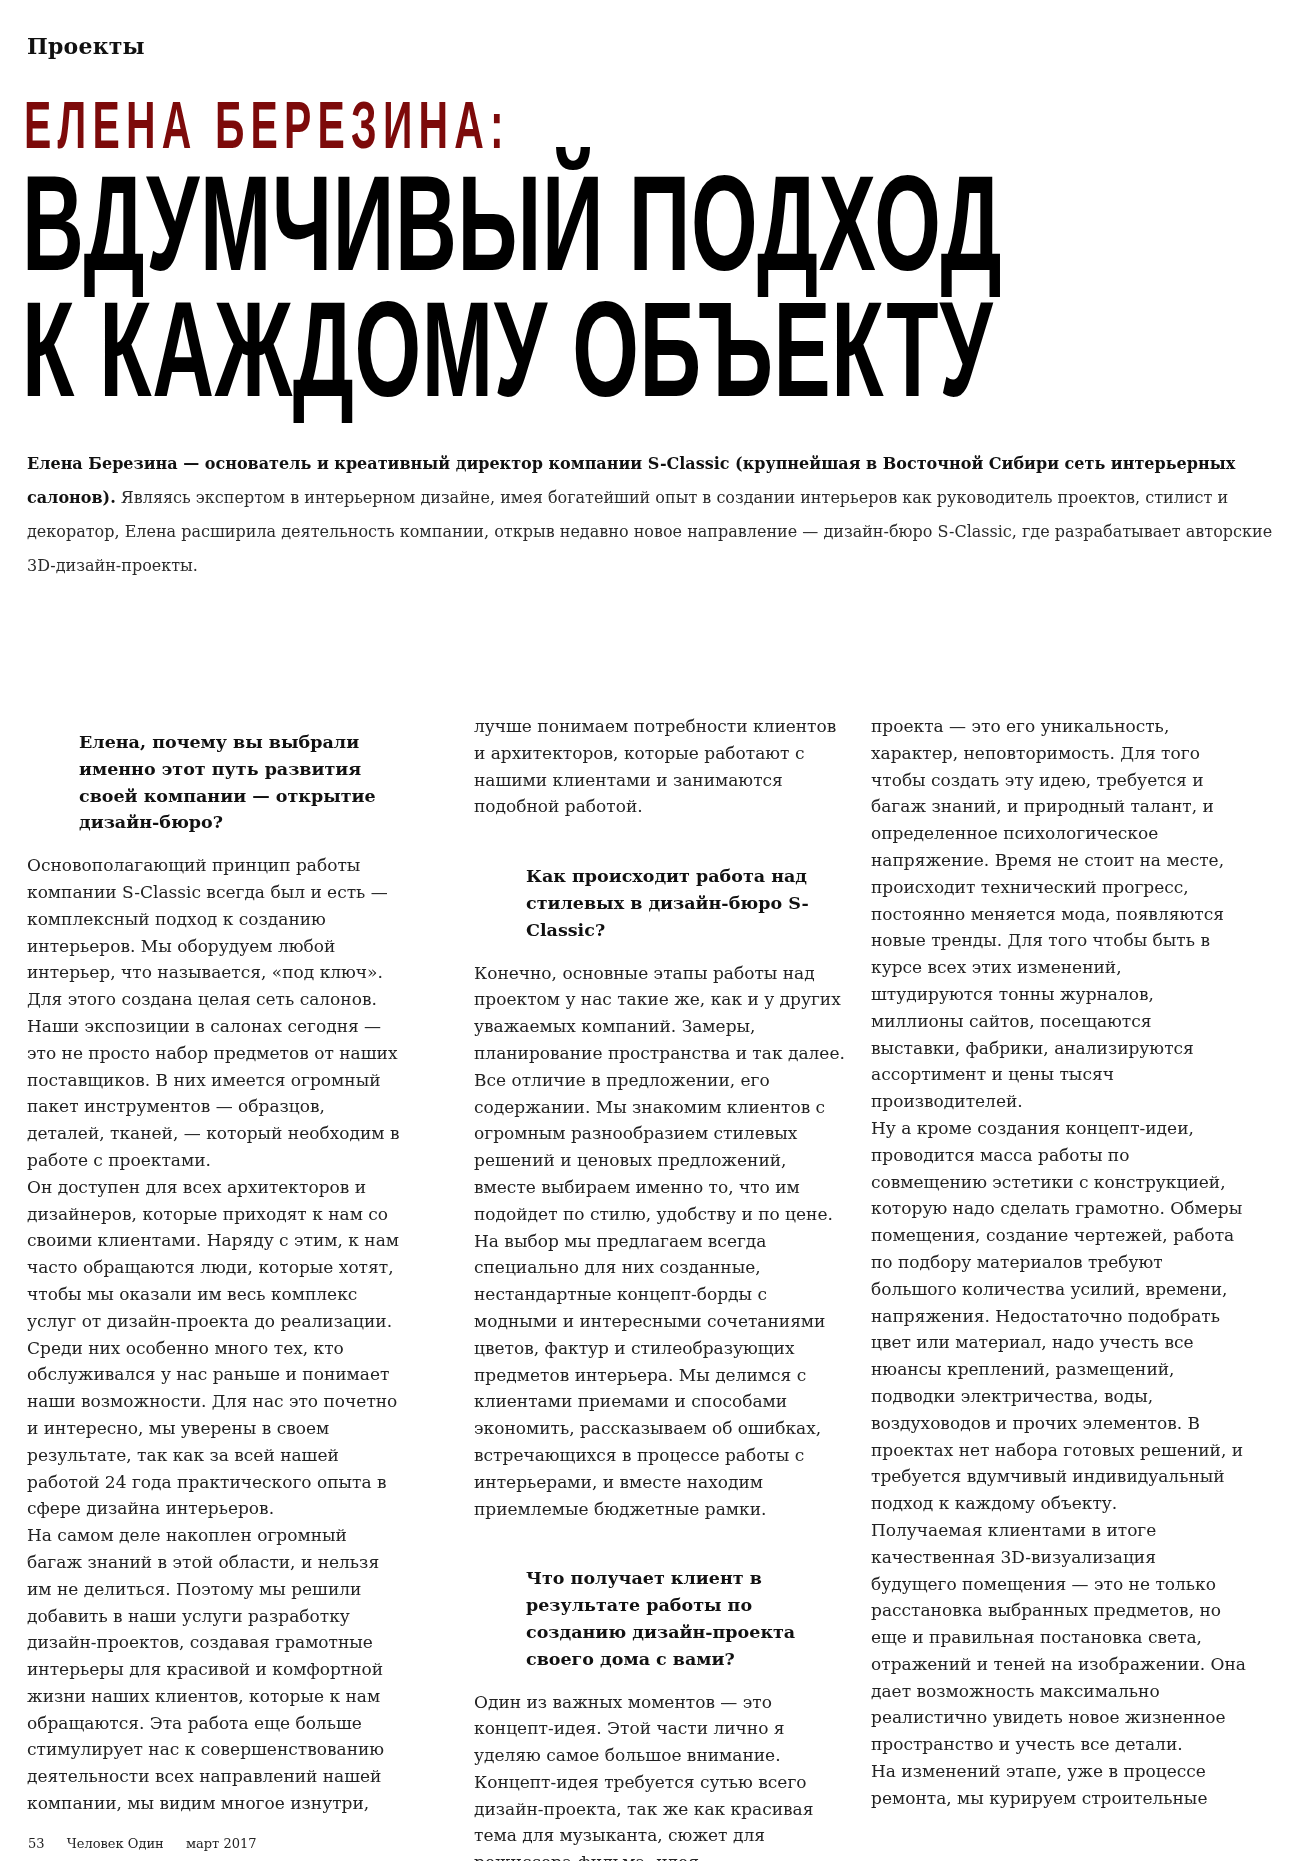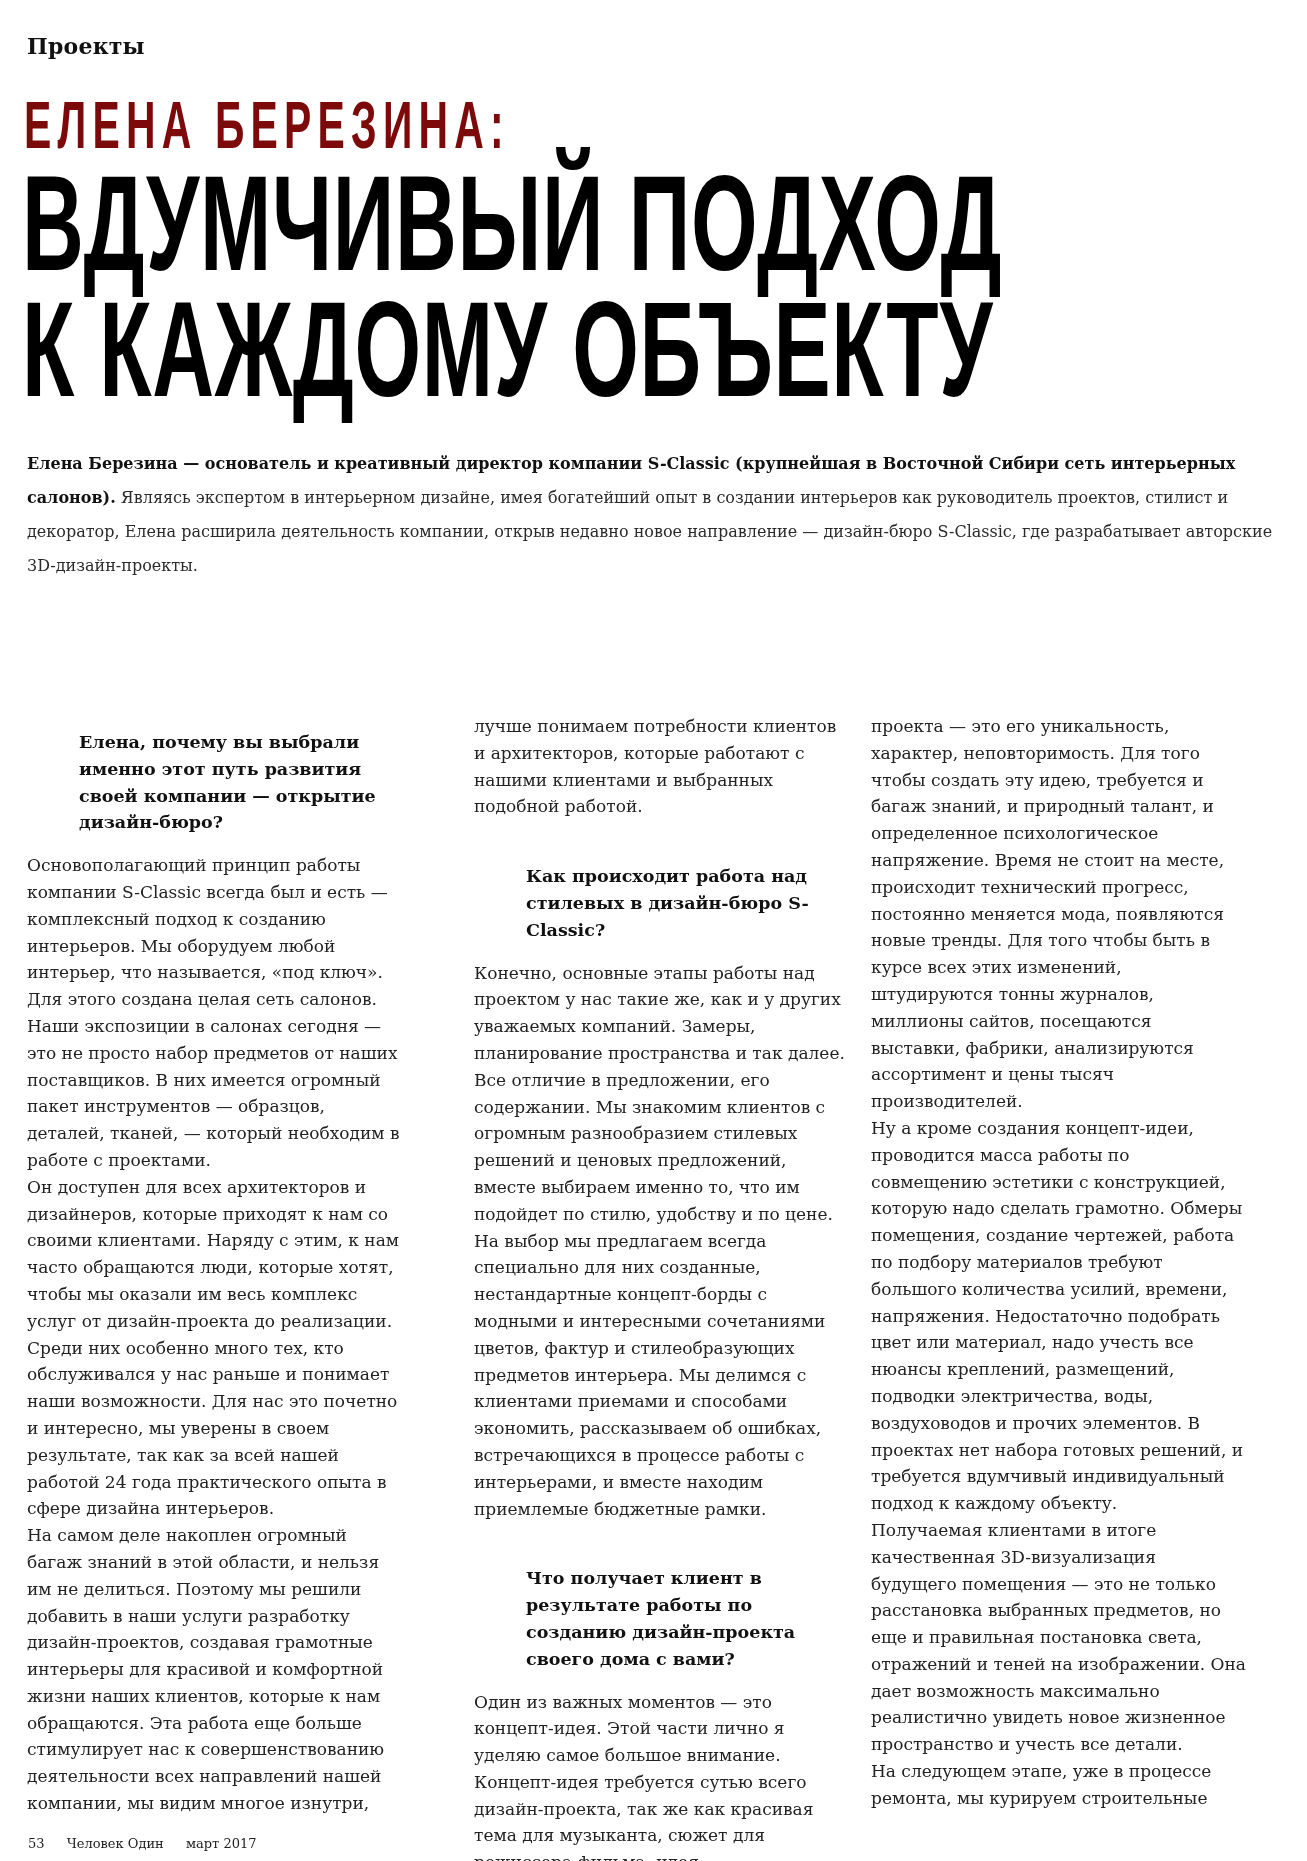--- a/index.html
+++ b/index.html
@@ -118,34 +118,34 @@
 
 <div class="columns">
   <div class="col col1">
     <p class="q">Елена, почему вы выбрали именно этот путь развития своей компании — открытие дизайн-бюро?</p>
     <p class="p">Основополагающий принцип работы компании S-Classic всегда был и есть — комплексный подход к созданию интерьеров. Мы оборудуем любой интерьер, что называется, «под ключ». Для этого создана целая сеть салонов. Наши экспозиции в салонах сегодня — это не просто набор предметов от наших поставщиков. В них имеется огромный пакет инструментов — образцов, деталей, тканей, — который необходим в работе с проектами.</p>
     <p class="p">Он доступен для всех архитекторов и дизайнеров, которые приходят к нам со своими клиентами. Наряду с этим, к нам часто обращаются люди, которые хотят, чтобы мы оказали им весь комплекс услуг от дизайн-проекта до реализации. Среди них особенно много тех, кто обслуживался у нас раньше и понимает наши возможности. Для нас это почетно и интересно, мы уверены в своем результате, так как за всей нашей работой 24 года практического опыта в сфере дизайна интерьеров.</p>
     <p class="p">На самом деле накоплен огромный багаж знаний в этой области, и нельзя им не делиться. Поэтому мы решили добавить в наши услуги разработку дизайн-проектов, создавая грамотные интерьеры для красивой и комфортной жизни наших клиентов, которые к нам обращаются. Эта работа еще больше стимулирует нас к совершенствованию деятельности всех направлений нашей компании, мы видим многое изнутри,</p>
   </div>
 
   <div class="col col2">
-    <p class="p">лучше понимаем потребности клиентов и архитекторов, которые работают с нашими клиентами и выбранных подобной работой.</p>
+    <p class="p">лучше понимаем потребности клиентов и архитекторов, которые работают с нашими клиентами и занимаются подобной работой.</p>
     <div class="gap"></div>
     <p class="q">Как происходит работа над стилевых в дизайн-бюро S-Classic?</p>
     <p class="p">Конечно, основные этапы работы над проектом у нас такие же, как и у других уважаемых компаний. Замеры, планирование пространства и так далее. Все отличие в предложении, его содержании. Мы знакомим клиентов с огромным разнообразием стилевых решений и ценовых предложений, вместе выбираем именно то, что им подойдет по стилю, удобству и по цене. На выбор мы предлагаем всегда специально для них созданные, нестандартные концепт-борды с модными и интересными сочетаниями цветов, фактур и стилеобразующих предметов интерьера. Мы делимся с клиентами приемами и способами экономить, рассказываем об ошибках, встречающихся в процессе работы с интерьерами, и вместе находим приемлемые бюджетные рамки.</p>
     <div class="gap"></div>
     <p class="q">Что получает клиент в результате работы по созданию дизайн-проекта своего дома с вами?</p>
     <p class="p">Один из важных моментов — это концепт-идея. Этой части лично я уделяю самое большое внимание. Концепт-идея требуется сутью всего дизайн-проекта, так же как красивая тема для музыканта, сюжет для режиссера фильма, идея</p>
   </div>
 
   <div class="col col3">
     <p class="p">проекта — это его уникальность, характер, неповторимость. Для того чтобы создать эту идею, требуется и багаж знаний, и природный талант, и определенное психологическое напряжение. Время не стоит на месте, происходит технический прогресс, постоянно меняется мода, появляются новые тренды. Для того чтобы быть в курсе всех этих изменений, штудируются тонны журналов, миллионы сайтов, посещаются выставки, фабрики, анализируются ассортимент и цены тысяч производителей.</p>
     <p class="p">Ну а кроме создания концепт-идеи, проводится масса работы по совмещению эстетики с конструкцией, которую надо сделать грамотно. Обмеры помещения, создание чертежей, работа по подбору материалов требуют большого количества усилий, времени, напряжения. Недостаточно подобрать цвет или материал, надо учесть все нюансы креплений, размещений, подводки электричества, воды, воздуховодов и прочих элементов. В проектах нет набора готовых решений, и требуется вдумчивый индивидуальный подход к каждому объекту.</p>
     <p class="p">Получаемая клиентами в итоге качественная 3D-визуализация будущего помещения — это не только расстановка выбранных предметов, но еще и правильная постановка света, отражений и теней на изображении. Она дает возможность максимально реалистично увидеть новое жизненное пространство и учесть все детали.</p>
-    <p class="p">На следующем этапе, уже в процессе ремонта, мы курируем строительные</p>
+    <p class="p">На изменений этапе, уже в процессе ремонта, мы курируем строительные</p>
   </div>
 </div>
 
 <div class="footer">
   <span>53</span>
   <span>Человек Один</span>
   <span class="date">март 2017</span>
 </div>
 
 </body></html>

